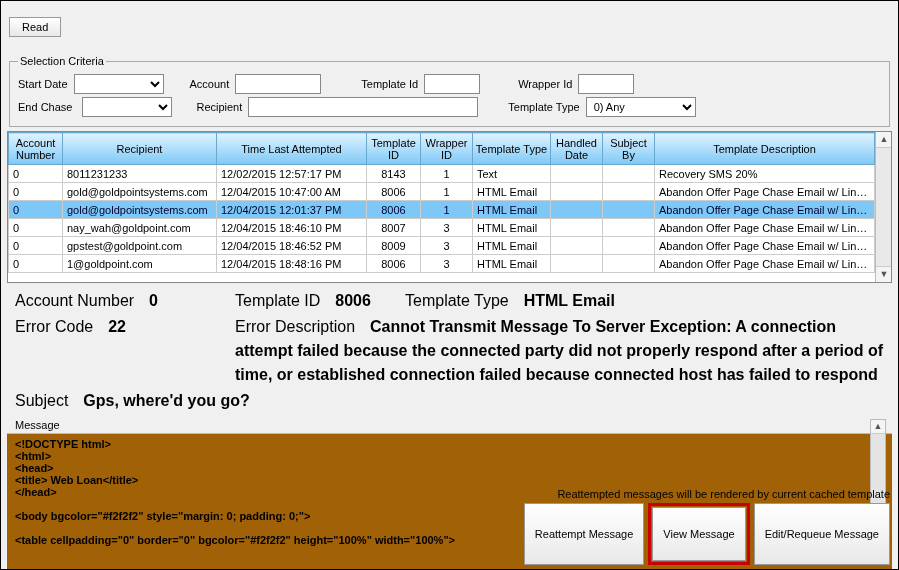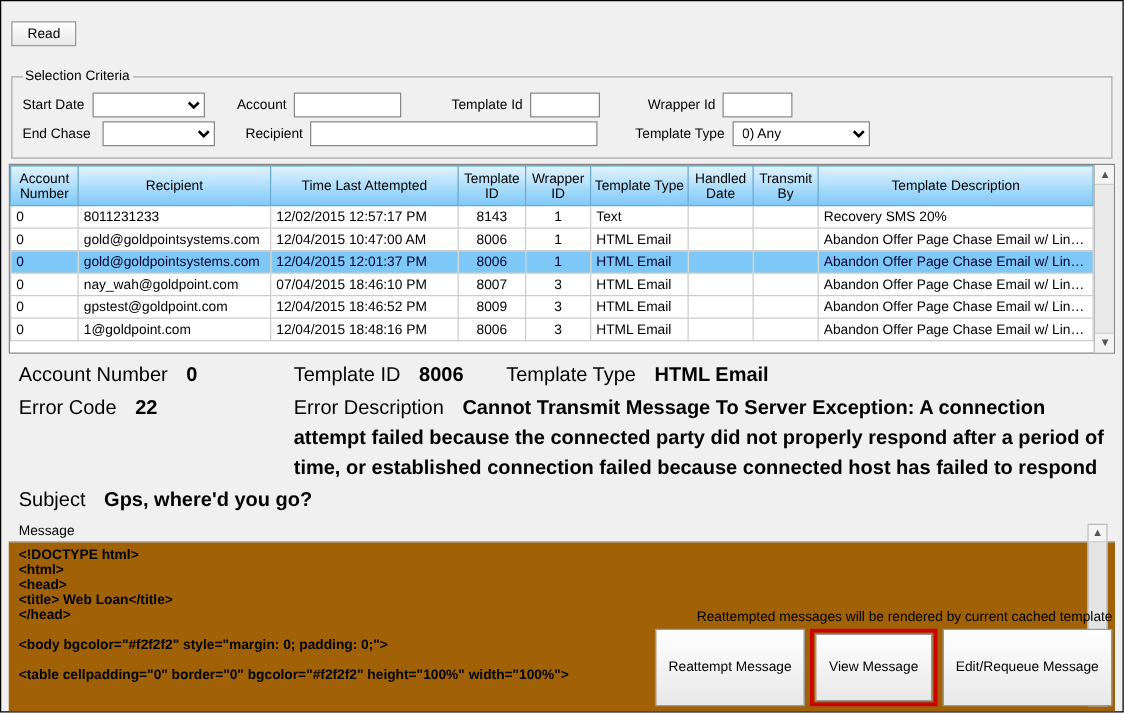--- a/index.html
+++ b/index.html
@@ -168,21 +168,21 @@
     </colgroup>
     <thead>
         <tr>
       <th>Account Number</th>
       <th>Recipient</th>
       <th>Time Last Attempted</th>
       <th>Template ID</th>
       <th>Wrapper ID</th>
       <th>Template Type</th>
       <th>Handled Date</th>
-      <th>Transmit By</th>
+      <th>Subject By</th>
       <th>Template Description</th>
     </tr>
       </thead>
     <tbody id="grid-body">
         <tr>
           <td>0</td>
           <td>8011231233</td>
           <td>12/02/2015 12:57:17 PM</td>
           <td style="text-align: center;">8143</td>
           <td style="text-align: center;">1</td>
@@ -209,21 +209,21 @@
           <td style="text-align: center;">8006</td>
           <td style="text-align: center;">1</td>
           <td>HTML Email</td>
           <td></td>
           <td></td>
           <td>Abandon Offer Page Chase Email w/ Link Day 1</td>
         </tr>
         <tr>
           <td>0</td>
           <td>nay_wah@goldpoint.com</td>
-          <td>07/04/2015 18:46:10 PM</td>
+          <td>12/04/2015 18:46:10 PM</td>
           <td style="text-align: center;">8007</td>
           <td style="text-align: center;">3</td>
           <td>HTML Email</td>
           <td></td>
           <td></td>
           <td>Abandon Offer Page Chase Email w/ Link Day 2</td>
         </tr>
         <tr>
           <td>0</td>
           <td>gpstest@goldpoint.com</td>

